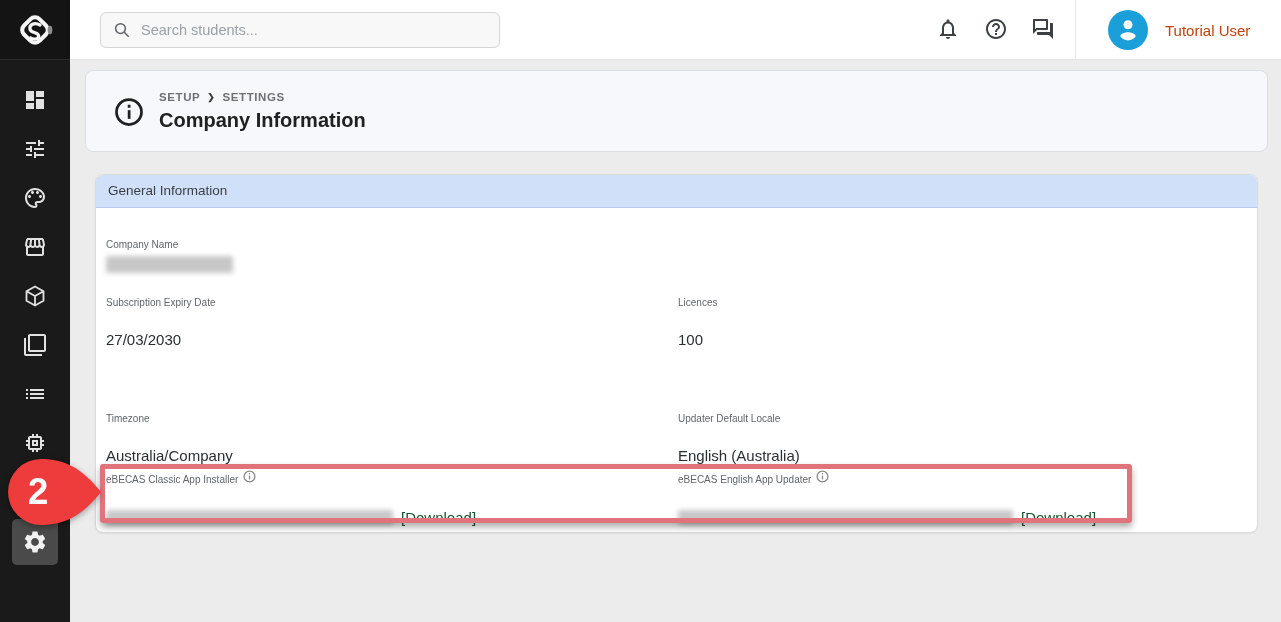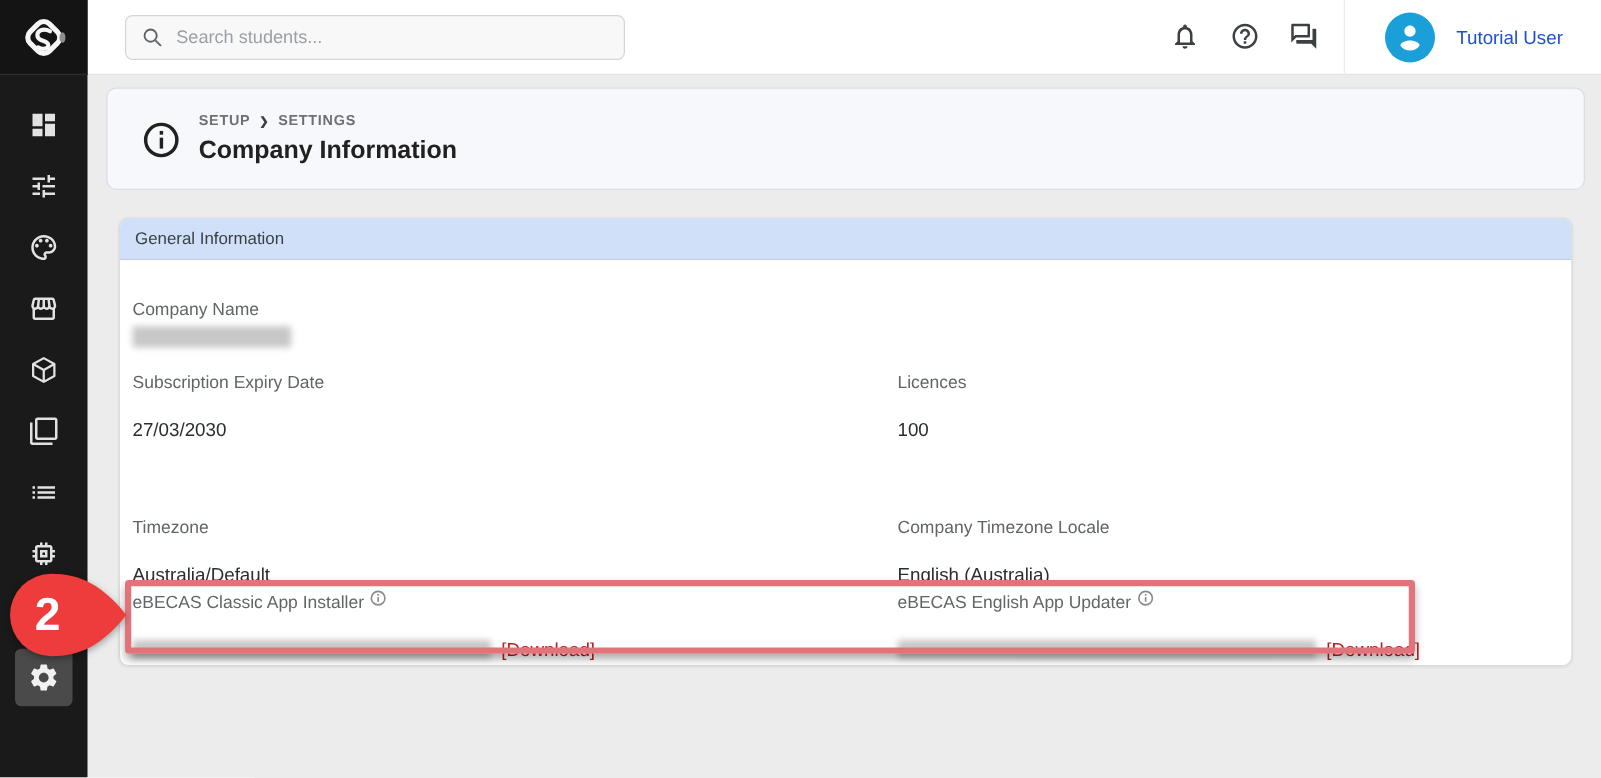--- a/index.html
+++ b/index.html
@@ -20,41 +20,41 @@
   .topbar { position:absolute; left:70px; top:0; width:1211px; height:60px; background:#ffffff; border-bottom:1px solid #e3e3e3; z-index:4; }
   .search-box { position:absolute; left:30px; top:12px; width:400px; height:36px; background:#f8f8f8; border:1px solid #d5d5d5; border-radius:6px; display:flex; align-items:center; padding:0 12px; }
   .search-box svg { width:18px; height:18px; fill:none; stroke:#5f6368; stroke-width:2; flex:0 0 auto; }
   .search-box input { border:none; outline:none; background:transparent; margin-left:10px; width:100%; font-size:14.5px; color:#333; font-family:"Liberation Sans", sans-serif; }
   .search-box input::placeholder { color:#9aa0a6; }
   .tb-icon { position:absolute; top:17px; width:24px; height:24px; cursor:pointer; }
   .tb-icon svg { width:24px; height:24px; fill:#3c4043; }
   .tb-divider { position:absolute; left:1005px; top:0; width:1px; height:60px; background:#ececec; }
   .avatar { position:absolute; left:1038px; top:10px; width:40px; height:40px; border-radius:50%; background:#1b9fd9; display:flex; align-items:center; justify-content:center; cursor:pointer; }
   .avatar svg { width:38px; height:38px; fill:#ffffff; }
-  .user-name { position:absolute; left:1095px; top:0; height:60px; display:flex; align-items:center; font-size:15px; color:#1d4ed8; }
+  .user-name { position:absolute; left:1095px; top:0; height:60px; display:flex; align-items:center; font-size:15px; color:#c2410c; }
 
   
   .page-header { position:absolute; left:85px; top:70px; width:1183px; height:82px; background:#f7f8fb; border:1px solid #dbdee2; border-radius:8px; }
   .ph-info-icon { position:absolute; left:28px; top:26px; width:30px; height:30px; }
   .breadcrumb { position:absolute; left:73px; top:20px; display:flex; align-items:center; font-size:11.5px; letter-spacing:0.6px; color:#6d7175; font-weight:bold; }
   .crumb-sep { margin:0 7px; font-size:9px; color:#3c4043; }
   .page-title { position:absolute; left:73px; top:38px; font-size:20px; font-weight:bold; color:#212121; }
 
   
   .card { position:absolute; left:95px; top:174px; width:1163px; height:359px; background:#ffffff; border:1px solid #dbdbdb; border-radius:8px; box-shadow:0 1px 2px rgba(0,0,0,0.05); }
   .card-header { height:33px; background:#cfe0f8; border-bottom:1px solid #bccbe9; border-radius:7px 7px 0 0; line-height:32px; padding-left:12px; font-size:13.5px; color:#3a3f44; }
   .field { position:absolute; }
-  .field .f-label { font-size:14px; color:#616569; display:flex; align-items:center; }
+  .field .f-label { font-size:10px; color:#616569; display:flex; align-items:center; }
   .field .f-value { font-size:15px; color:#2b2e31; margin-top:23px; }
-  .col2 { left:622px; }
+  .col2 { left:582px; }
   .redact { display:inline-block; background:#c7c7c7; border-radius:2px; filter:blur(2.5px); }
   .redact.block { width:127px; height:17px; margin-top:6px; }
   .redact.inline { width:287px; height:15px; vertical-align:-2px; margin-right:8px; }
   .redact.inline.wide { width:335px; }
-  .dl-link { font-size:15px; color:#b91c1c; text-decoration:none; cursor:pointer; }
+  .dl-link { font-size:15px; color:#14532d; text-decoration:none; cursor:pointer; }
   .mini-info { width:13px; height:13px; margin-left:5px; cursor:pointer; position:relative; top:-3px; }
 
   
   .hl-rect { position:absolute; left:100px; top:464px; width:1032px; height:59px; border:5px solid #e1737b; border-radius:3px; box-shadow:0 4px 7px rgba(0,0,0,0.33); pointer-events:none; z-index:8; }
   .pin { position:absolute; left:4px; top:456px; width:100px; height:72px; z-index:9; pointer-events:none; filter:drop-shadow(0 2px 3px rgba(0,0,0,0.35)); }
   .pin-number { position:absolute; left:4px; top:456px; width:68px; height:72px; display:flex; align-items:center; justify-content:center; font-size:37px; font-weight:bold; color:#ffffff; z-index:10; pointer-events:none; }
 </style>
 </head>
 <body>
 
@@ -175,24 +175,24 @@
       <div class="f-value">27/03/2030</div>
     </div>
     <div class="field col2" style="top:122px">
       <div class="f-label">Licences</div>
       <div class="f-value">100</div>
     </div>
 
 
     <div class="field" style="left:10px; top:238px">
       <div class="f-label">Timezone</div>
-      <div class="f-value">Australia/Default</div>
+      <div class="f-value">Australia/Company</div>
     </div>
     <div class="field col2" style="top:238px">
-      <div class="f-label">Company Timezone Locale</div>
+      <div class="f-label">Updater Default Locale</div>
       <div class="f-value">English (Australia)</div>
     </div>
 
     <div class="field" style="left:10px; top:298px">
       <div class="f-label">
         <span>eBECAS Classic App Installer</span>
         <svg class="mini-info" viewBox="0 0 24 24">
           <circle cx="12" cy="12" r="10" fill="none" stroke="#8a8a8a" stroke-width="2.4"></circle>
           <rect x="10.8" y="10.5" width="2.4" height="7" fill="#8a8a8a"></rect>
           <rect x="10.8" y="5.8" width="2.4" height="2.6" fill="#8a8a8a"></rect>

